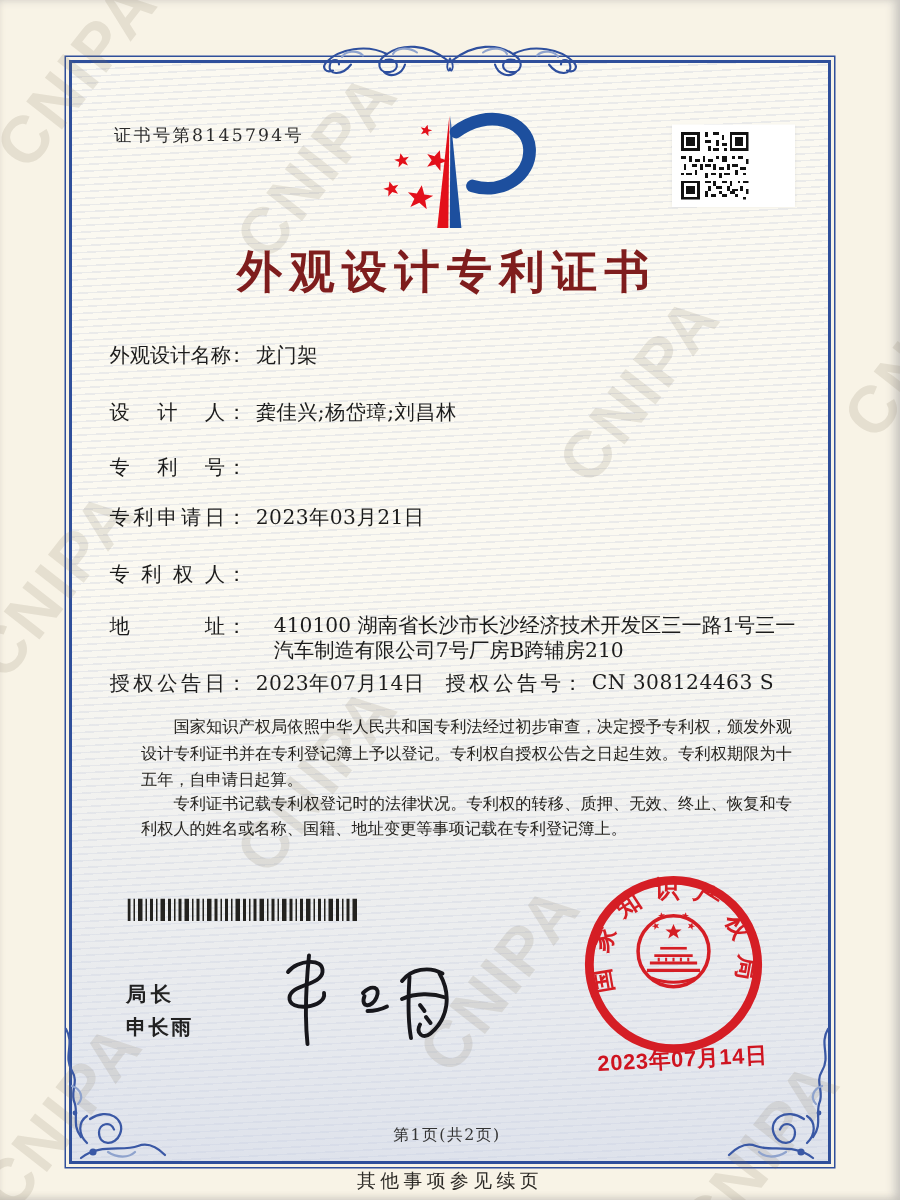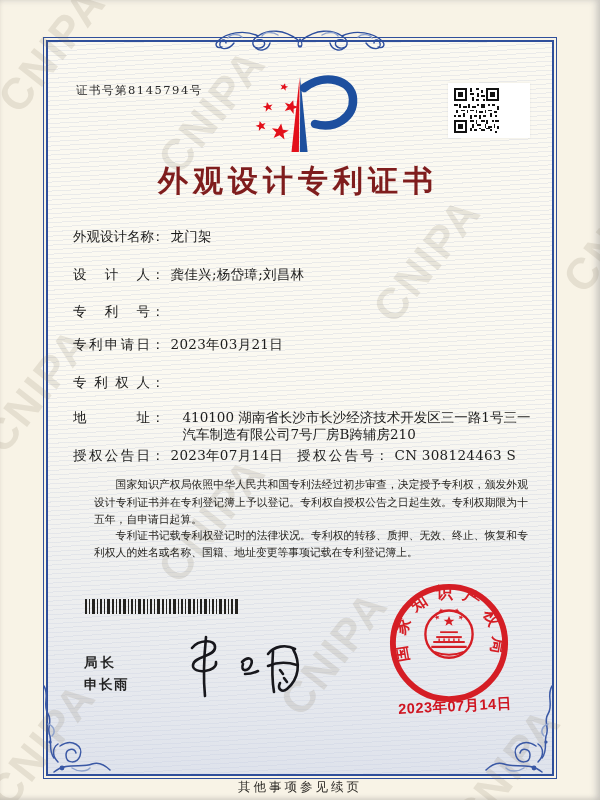--- a/index.html
+++ b/index.html
@@ -301,20 +301,21 @@
       <path d="M55,53 L73,53" stroke-width="1.8"></path>
       <path d="M51,58 L77,58" stroke-width="2"></path>
       <path d="M48,63 L80,63" stroke-width="2"></path>
       <path d="M54,59.5 v2.5 M59,59.5 v2.5 M64,59.5 v2.5 M69,59.5 v2.5 M74,59.5 v2.5" stroke-width="1.4"></path>
       <path d="M46,68 L82,68" stroke-width="2.2"></path>
       <path d="M49,73 Q64,79 79,73" stroke-width="2"></path>
     </g>
   </svg>
   <div class="seal-date">2023年07月14日</div>
 
+  <div class="page-num">第1页(共2页)</div>
 
   <svg class="flourish fl-left" width="74" height="92" viewBox="0 0 74 92">
     <g stroke="#3a58a5" fill="none" stroke-width="1.5" stroke-linecap="round">
       <path d="M6,2 C12,12 4,20 10,30 C15,38 8,44 12,52 C14,60 10,66 16,74"></path>
       <path d="M22,62 C34,54 46,62 42,72 C39,80 28,80 28,71 C28,65 36,63 38,69"></path>
       <path d="M16,88 C28,78 44,84 54,80 C62,77 68,82 72,86"></path>
       <path d="M20,78 C14,72 14,64 20,60"></path>
       <path d="M34,84 C40,88 48,88 52,84" stroke="#8fa3cd"></path>
       <path d="M10,40 C16,42 18,48 14,52" stroke="#8fa3cd"></path>
       <circle cx="24" cy="84" r="2.4" fill="#3a58a5" stroke="none"></circle>

